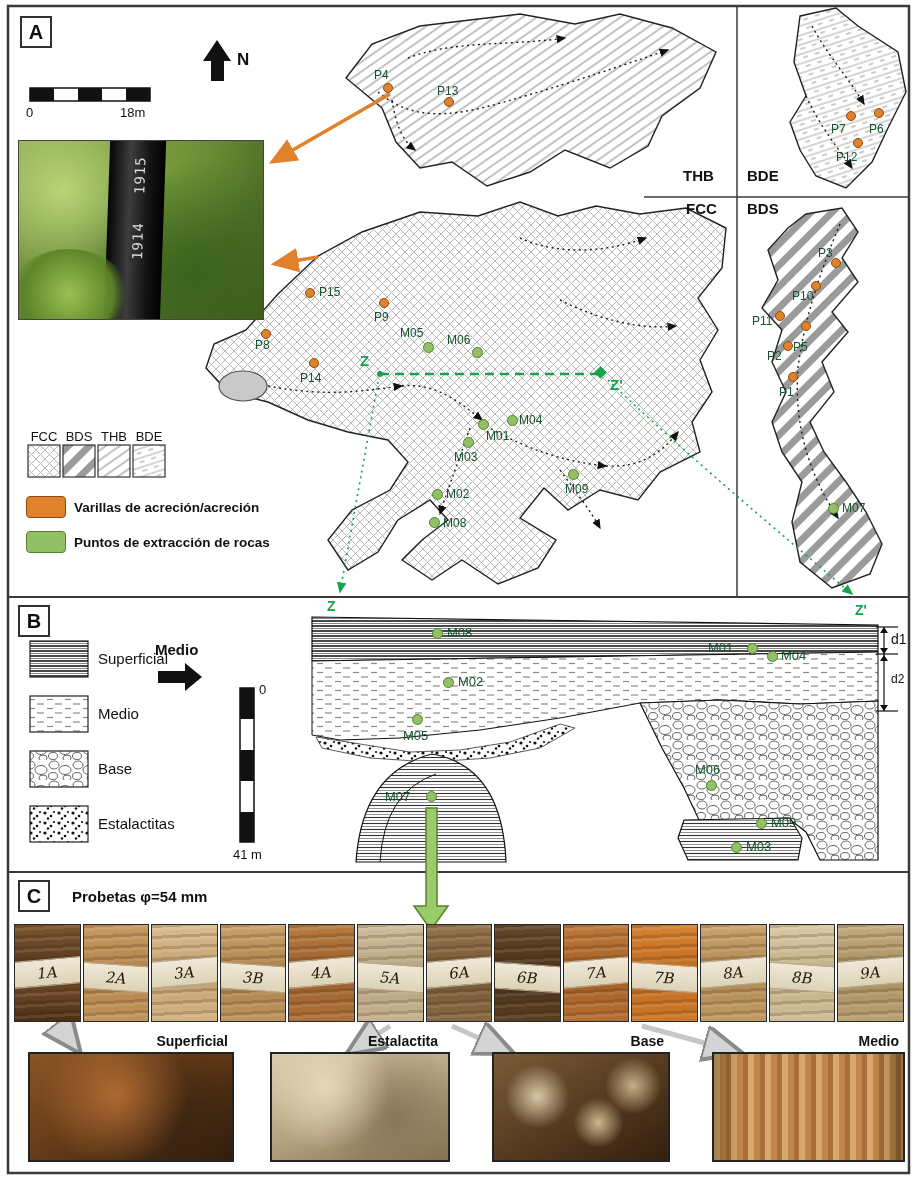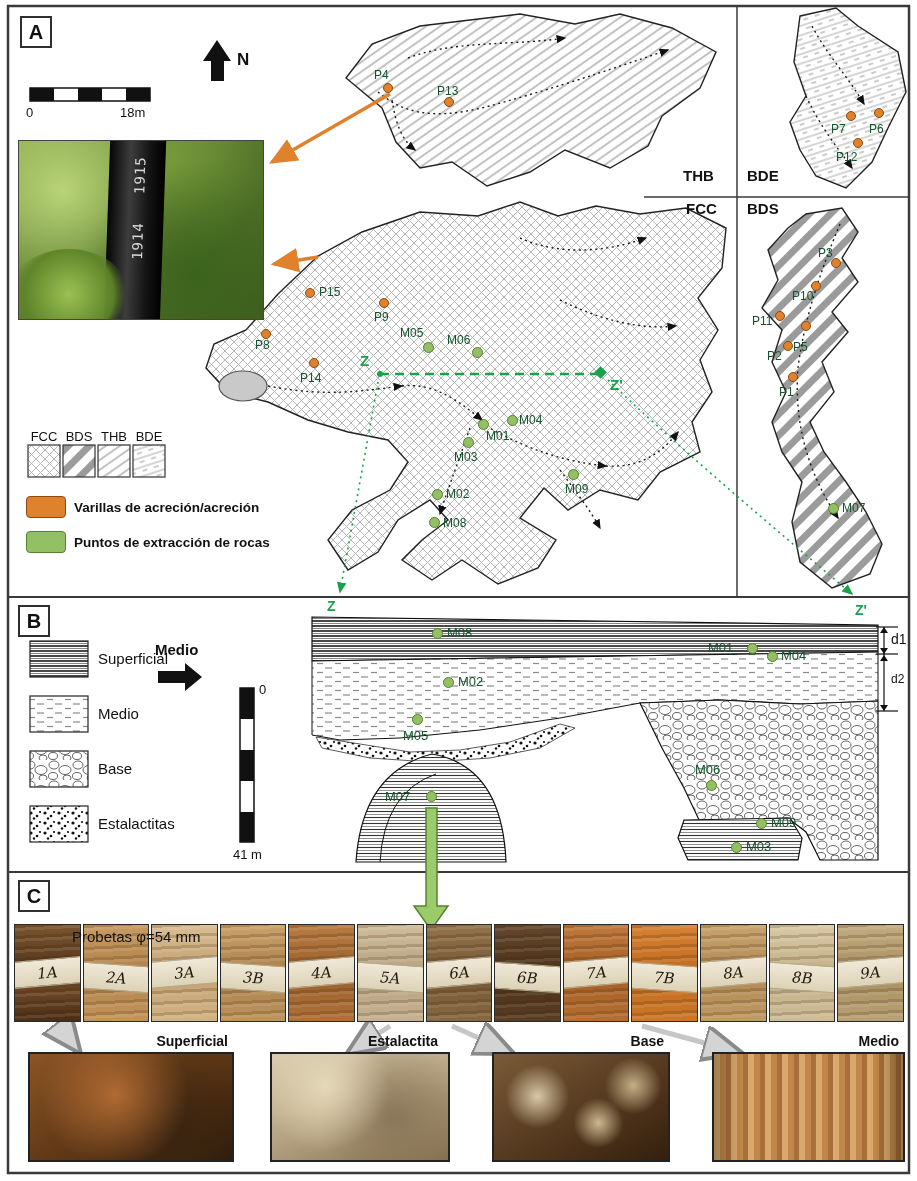--- a/index.html
+++ b/index.html
@@ -448,21 +448,21 @@
     </div>
   <div class="pt" style="left:761px;top:823px">
       <i class="dot g"></i>
       <b class="plbl b" style="left:10px;top:-8px">M09</b>
     </div>
   <div class="pt" style="left:736px;top:847px">
       <i class="dot g"></i>
       <b class="plbl b" style="left:10px;top:-8px">M03</b>
     </div>
 
-  <div class="t" style="left:72px;top:928px;font-weight:normal;font-size:15px">Probetas φ=54 mm</div>
+  <div class="t" style="left:72px;top:888px;font-weight:bold;font-size:15px">Probetas φ=54 mm</div>
 
   <div class="cores">
     <div class="core c1">
         <div class="band">
           <span>1A</span>
         </div>
       </div>
     <div class="core c2">
         <div class="band">
           <span>2A</span>

